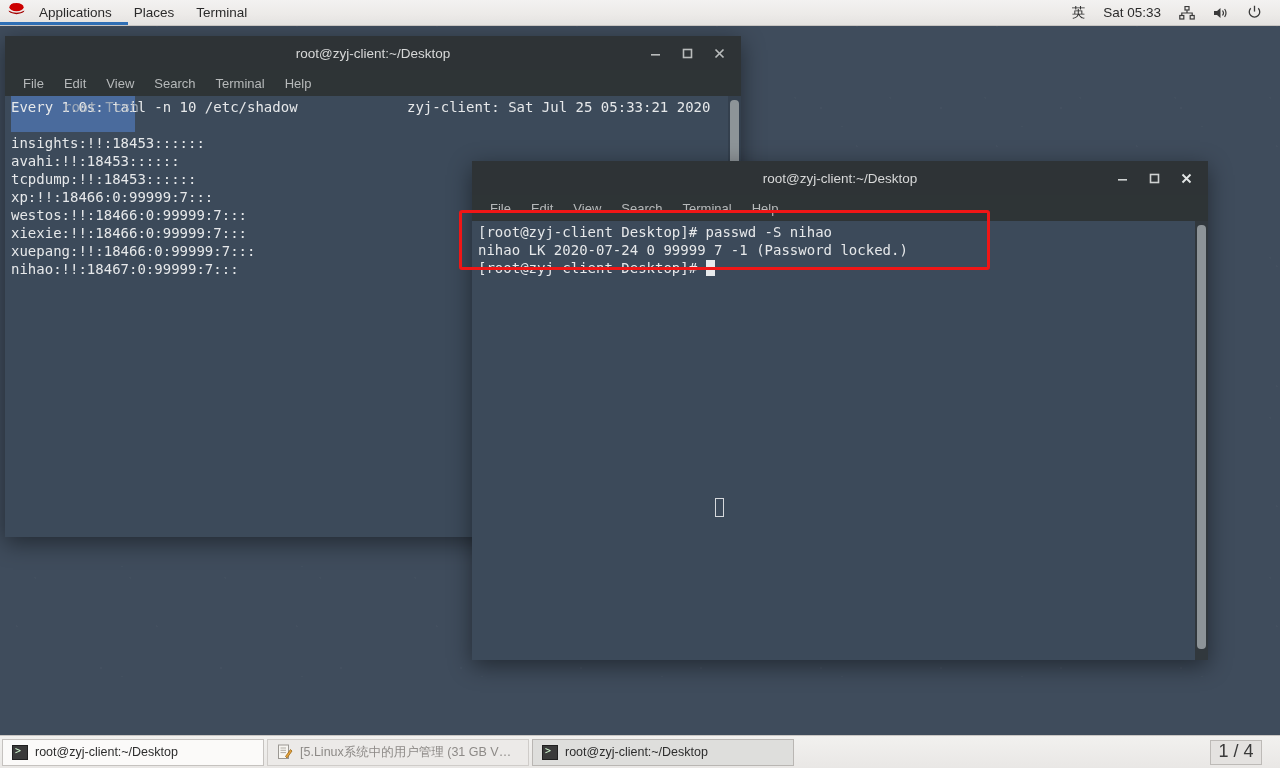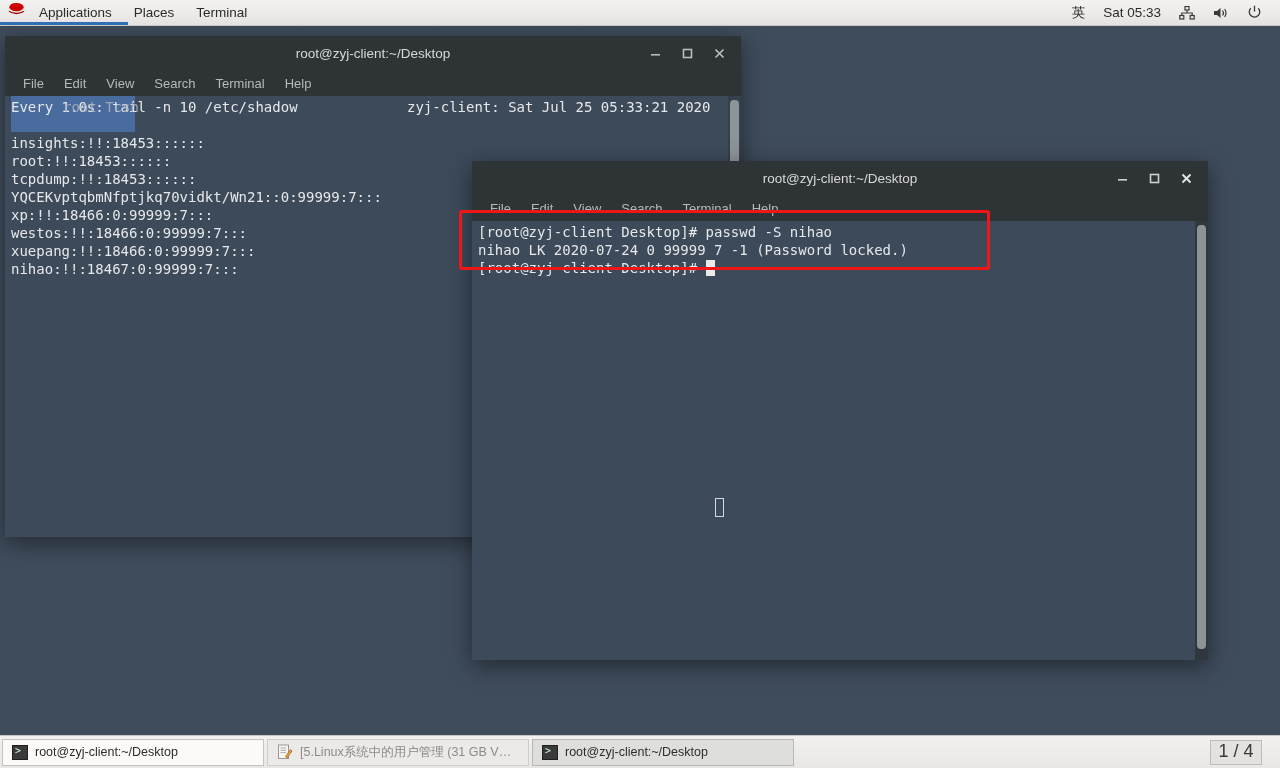--- a/index.html
+++ b/index.html
@@ -261,25 +261,25 @@
     <div class="termbody">
 
       <div class="termline" style="position:relative;height:18px;">
         <span class="selection" style="position:absolute;left:0;top:-2px;width:124px;height:36px;"></span>
         <span style="position:absolute;left:0;top:0;z-index:2;">Every 1.0s: tail -n 10 /etc/shadow</span>
         <span class="ghost" style="left:52px;top:0;z-index:3;">root Tcsh</span>
         <span style="position:absolute;left:396px;top:0;z-index:2;">zyj-client: Sat Jul 25 05:33:21 2020</span>
       </div>
       <div style="height:18px"></div>
       <div class="termline">insights:!!:18453::::::</div>
-      <div class="termline">root:!!:18453::::::</div>
+      <div class="termline">avahi:!!:18453::::::</div>
       <div class="termline">tcpdump:!!:18453::::::</div>
-      <div class="termline">YQCEKvptqbmNfptjkq70vidkt/Wn21::0:99999:7:::</div>
       <div class="termline">xp:!!:18466:0:99999:7:::</div>
       <div class="termline">westos:!!:18466:0:99999:7:::</div>
+      <div class="termline">xiexie:!!:18466:0:99999:7:::</div>
       <div class="termline">xuepang:!!:18466:0:99999:7:::</div>
       <div class="termline">nihao:!!:18467:0:99999:7:::</div>
 
       <div class="cursor-hollow" style="left:711px; top:378px;"></div>
 
       <div id="win1-scroll-track">
         <div class="scrollbar-thumb" style="top:4px; height:78px;"></div>
       </div>
     </div>
   </div>

